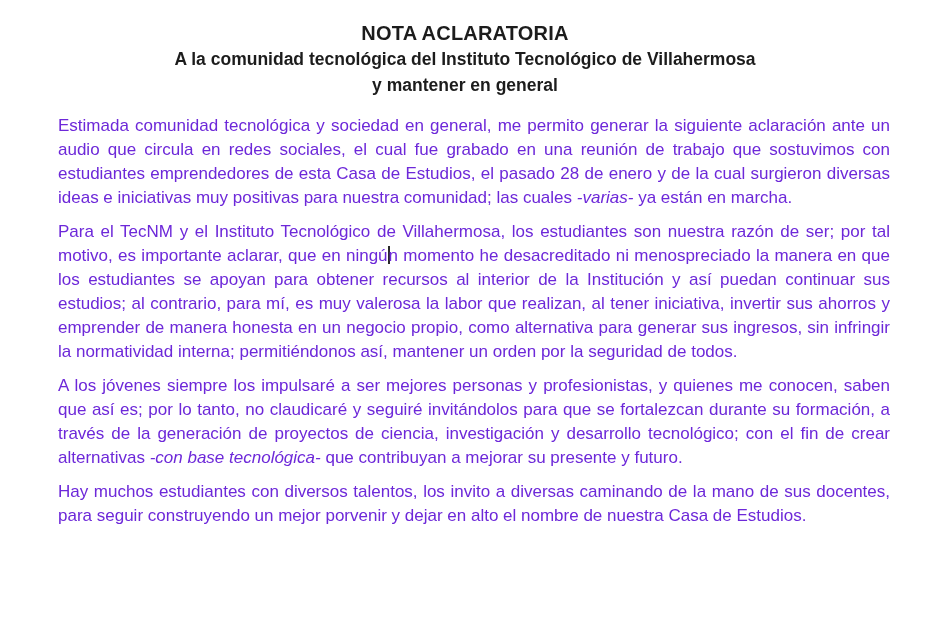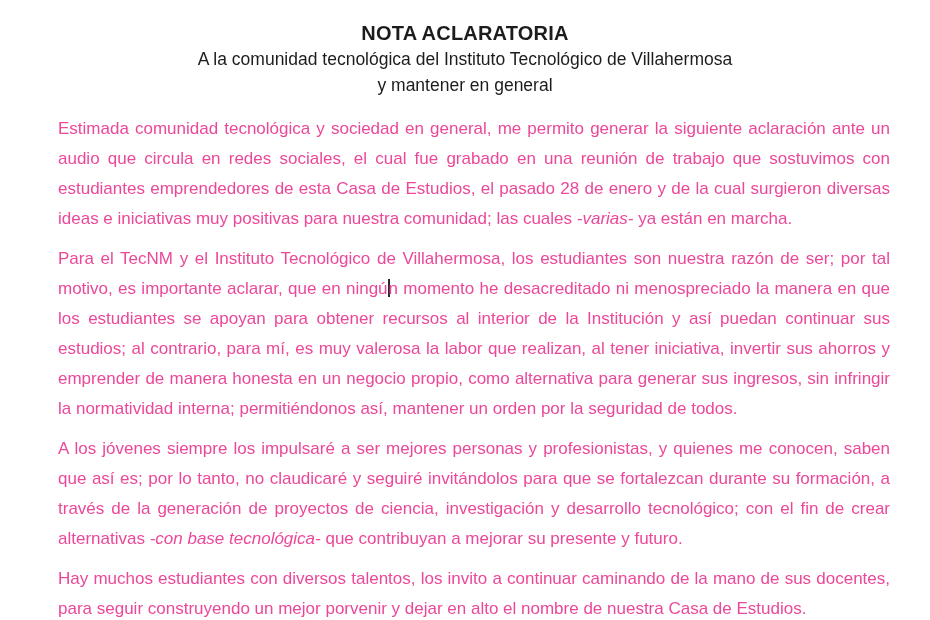--- a/index.html
+++ b/index.html
@@ -27,34 +27,34 @@
     font-size: 20px;
     line-height: 26px;
     font-weight: bold;
     letter-spacing: 0.2px;
     color: #1c1c1c;
   }
   .doc-subtitle {
     margin: 0;
     font-size: 17.5px;
     line-height: 26px;
-    font-weight: normal;
+    font-weight: bold;
     color: #1c1c1c;
   }
   .doc-body {
     margin: 16px 40px 0 58px;
     width: 832px;
   }
   .para {
     margin: 0 0 10px 0;
     font-size: 17px;
-    line-height: 30px;
+    line-height: 24px;
     text-align: justify;
     text-justify: inter-word;
-    color: #ec4899;
+    color: #6d28d9;
   }
   .para:last-child { margin-bottom: 0; }
   .seg { font-style: normal; }
   .seg.italic, em.seg { font-style: italic; }
   .caret {
     display: inline-block;
     width: 2px;
     height: 18px;
     background: #2a2a2a;
     vertical-align: -3px;
@@ -68,15 +68,15 @@
   <header class="doc-header">
     <h1 class="doc-title">NOTA ACLARATORIA</h1>
     <p class="doc-subtitle">A la comunidad tecnológica del Instituto Tecnológico de Villahermosa</p>
     <p class="doc-subtitle">y mantener en general</p>
   </header>
 
   <main class="doc-body">
       <p class="para"><span class="seg">Estimada comunidad tecnológica y sociedad en general, me permito generar la siguiente aclaración ante un audio que circula en redes sociales, el cual fue grabado en una reunión de trabajo que sostuvimos con estudiantes emprendedores de esta Casa de Estudios, el pasado 28 de enero y de la cual surgieron diversas ideas e iniciativas muy positivas para nuestra comunidad; las cuales </span><em class="seg italic">-varias-</em><span class="seg"> ya están en marcha.</span></p>
       <p class="para"><span class="seg">Para el TecNM y el Instituto Tecnológico de Villahermosa, los estudiantes son nuestra razón de ser; por tal motivo, es importante aclarar, que en ningú</span><span class="caret"></span><span class="seg">n momento he desacreditado ni menospreciado la manera en que los estudiantes se apoyan para obtener recursos al interior de la Institución y así puedan continuar sus estudios; al contrario, para mí, es muy valerosa la labor que realizan, al tener iniciativa, invertir sus ahorros y emprender de manera honesta en un negocio propio, como alternativa para generar sus ingresos, sin infringir la normatividad interna; permitiéndonos así, mantener un orden por la seguridad de todos.</span></p>
       <p class="para"><span class="seg">A los jóvenes siempre los impulsaré a ser mejores personas y profesionistas, y quienes me conocen, saben que así es; por lo tanto, no claudicaré y seguiré invitándolos para que se fortalezcan durante su formación, a través de la generación de proyectos de ciencia, investigación y desarrollo tecnológico; con el fin de crear alternativas </span><em class="seg italic">-con base tecnológica-</em><span class="seg"> que contribuyan a mejorar su presente y futuro.</span></p>
-      <p class="para"><span class="seg">Hay muchos estudiantes con diversos talentos, los invito a continuar caminando de la mano de sus docentes, para seguir construyendo un mejor porvenir y dejar en alto el nombre de nuestra Casa de Estudios.</span></p>
+      <p class="para"><span class="seg">Hay muchos estudiantes con diversos talentos, los invito a diversas caminando de la mano de sus docentes, para seguir construyendo un mejor porvenir y dejar en alto el nombre de nuestra Casa de Estudios.</span></p>
     </main>
 </div>
 
 </body></html>

